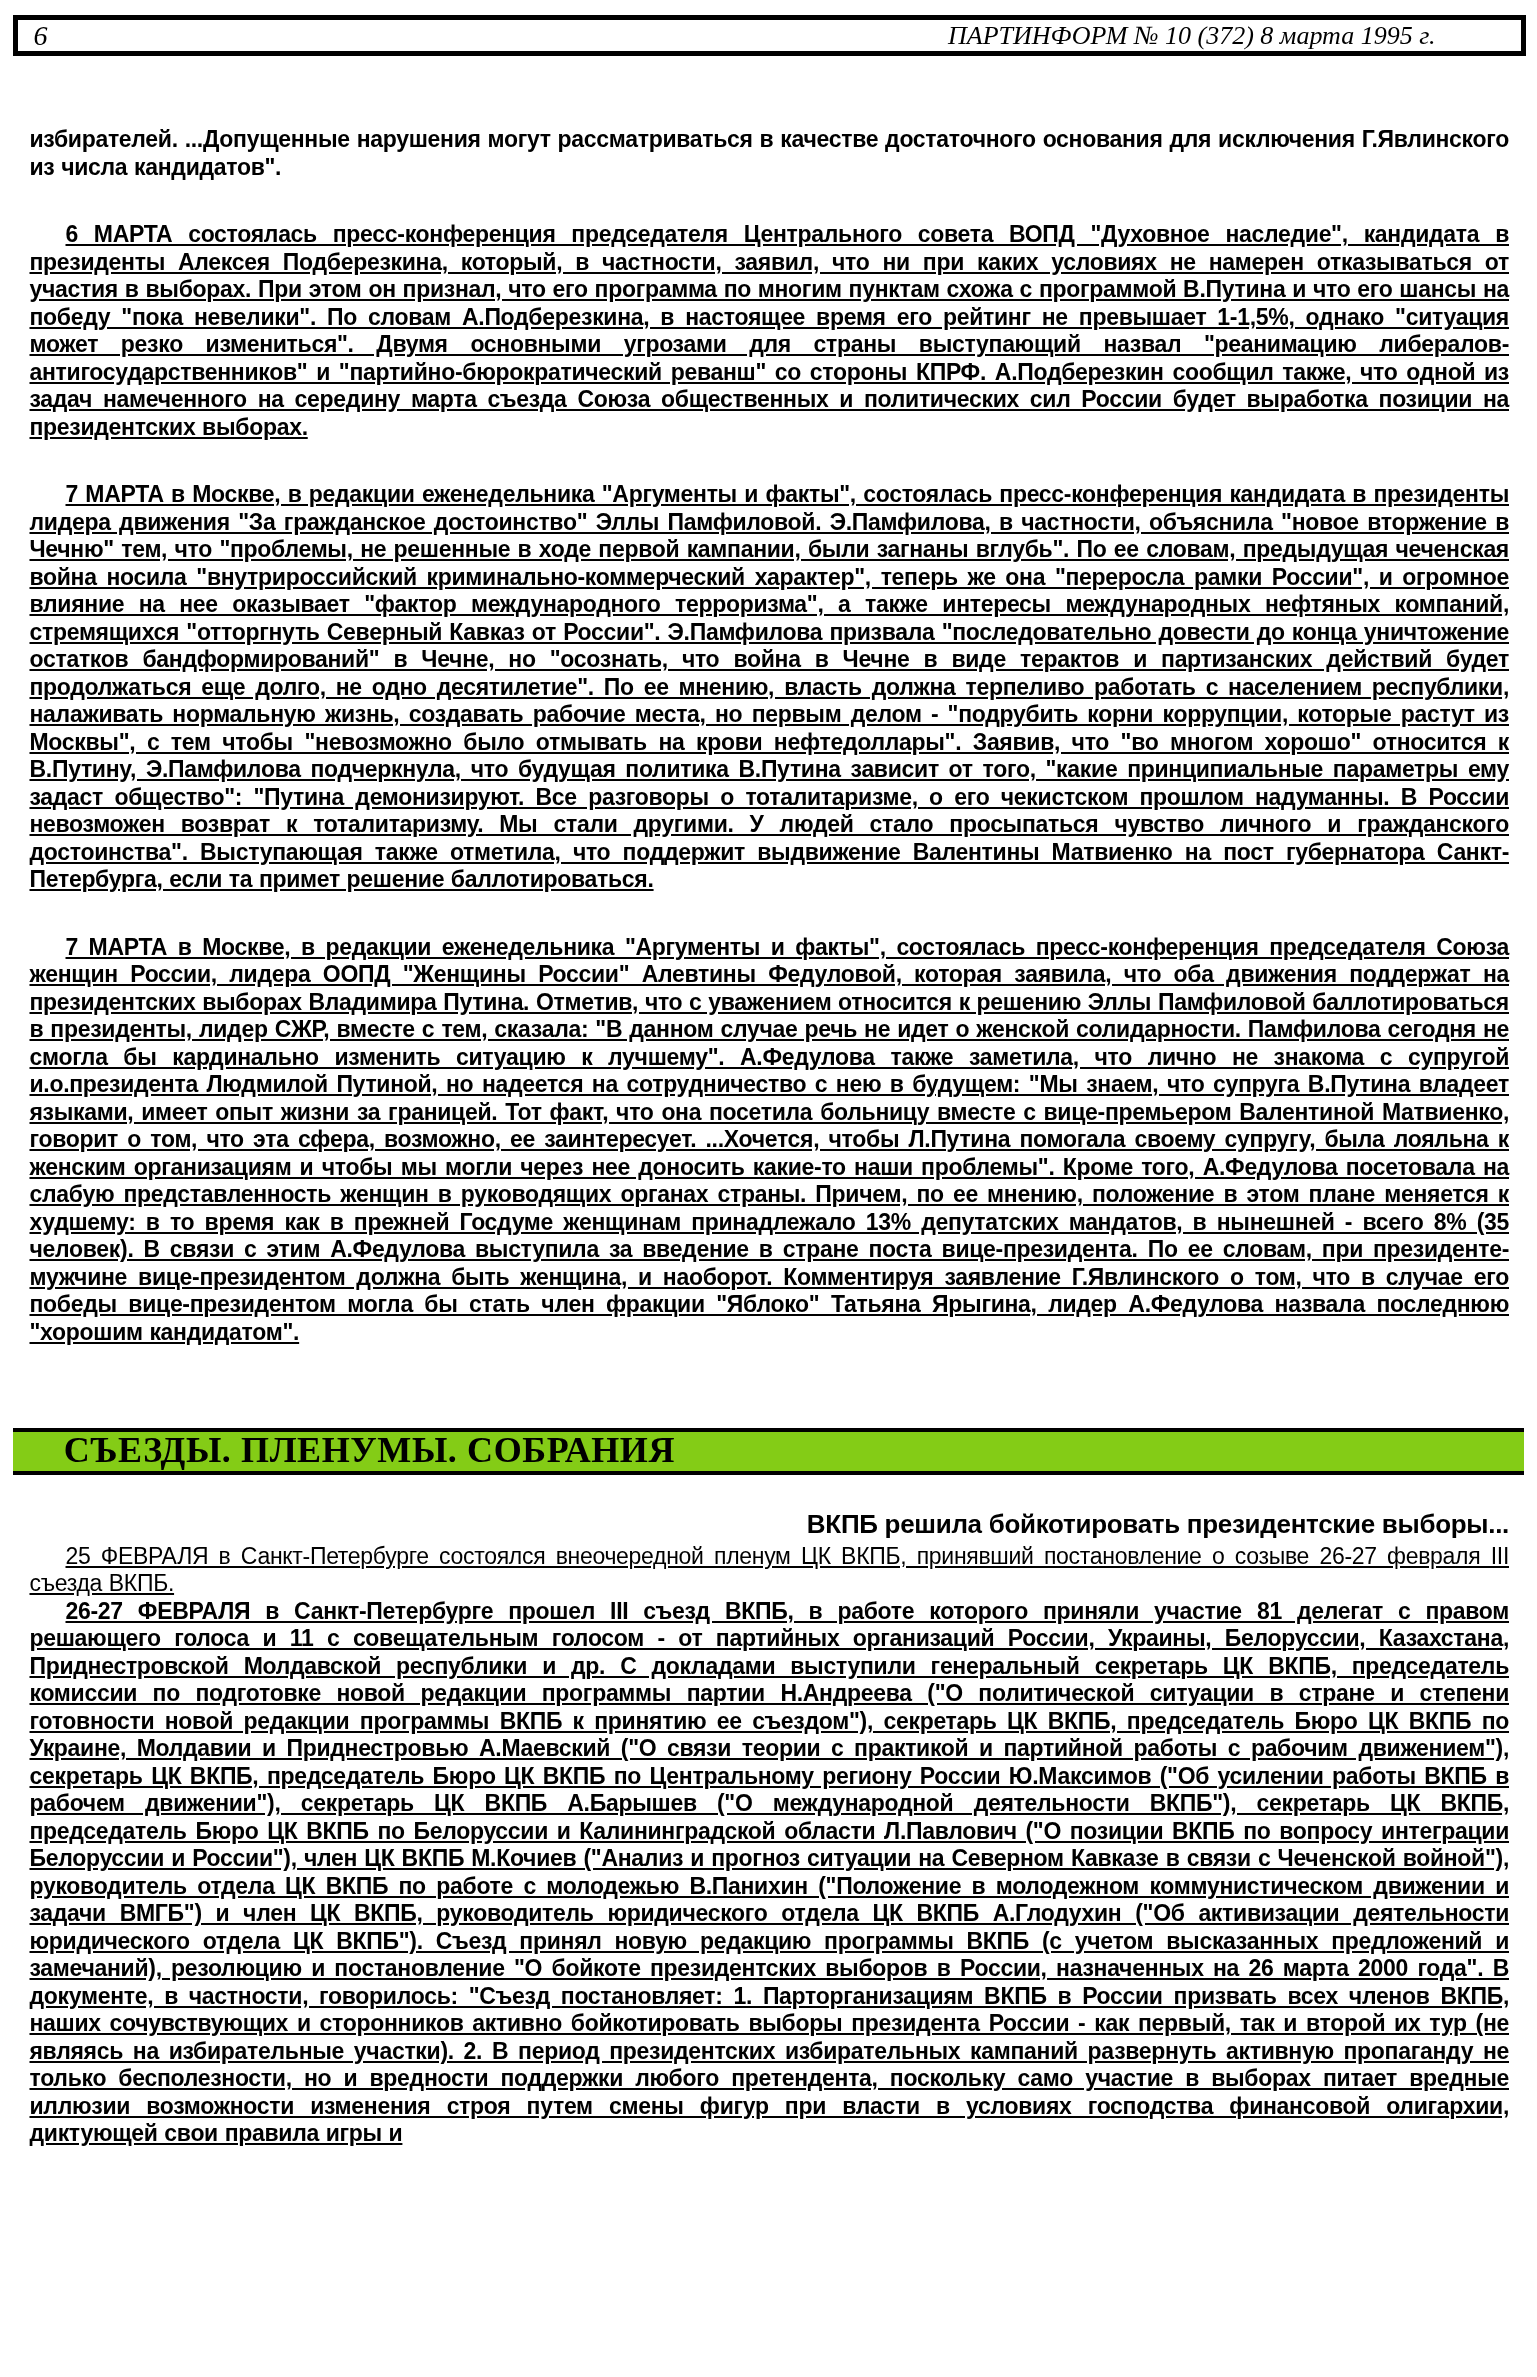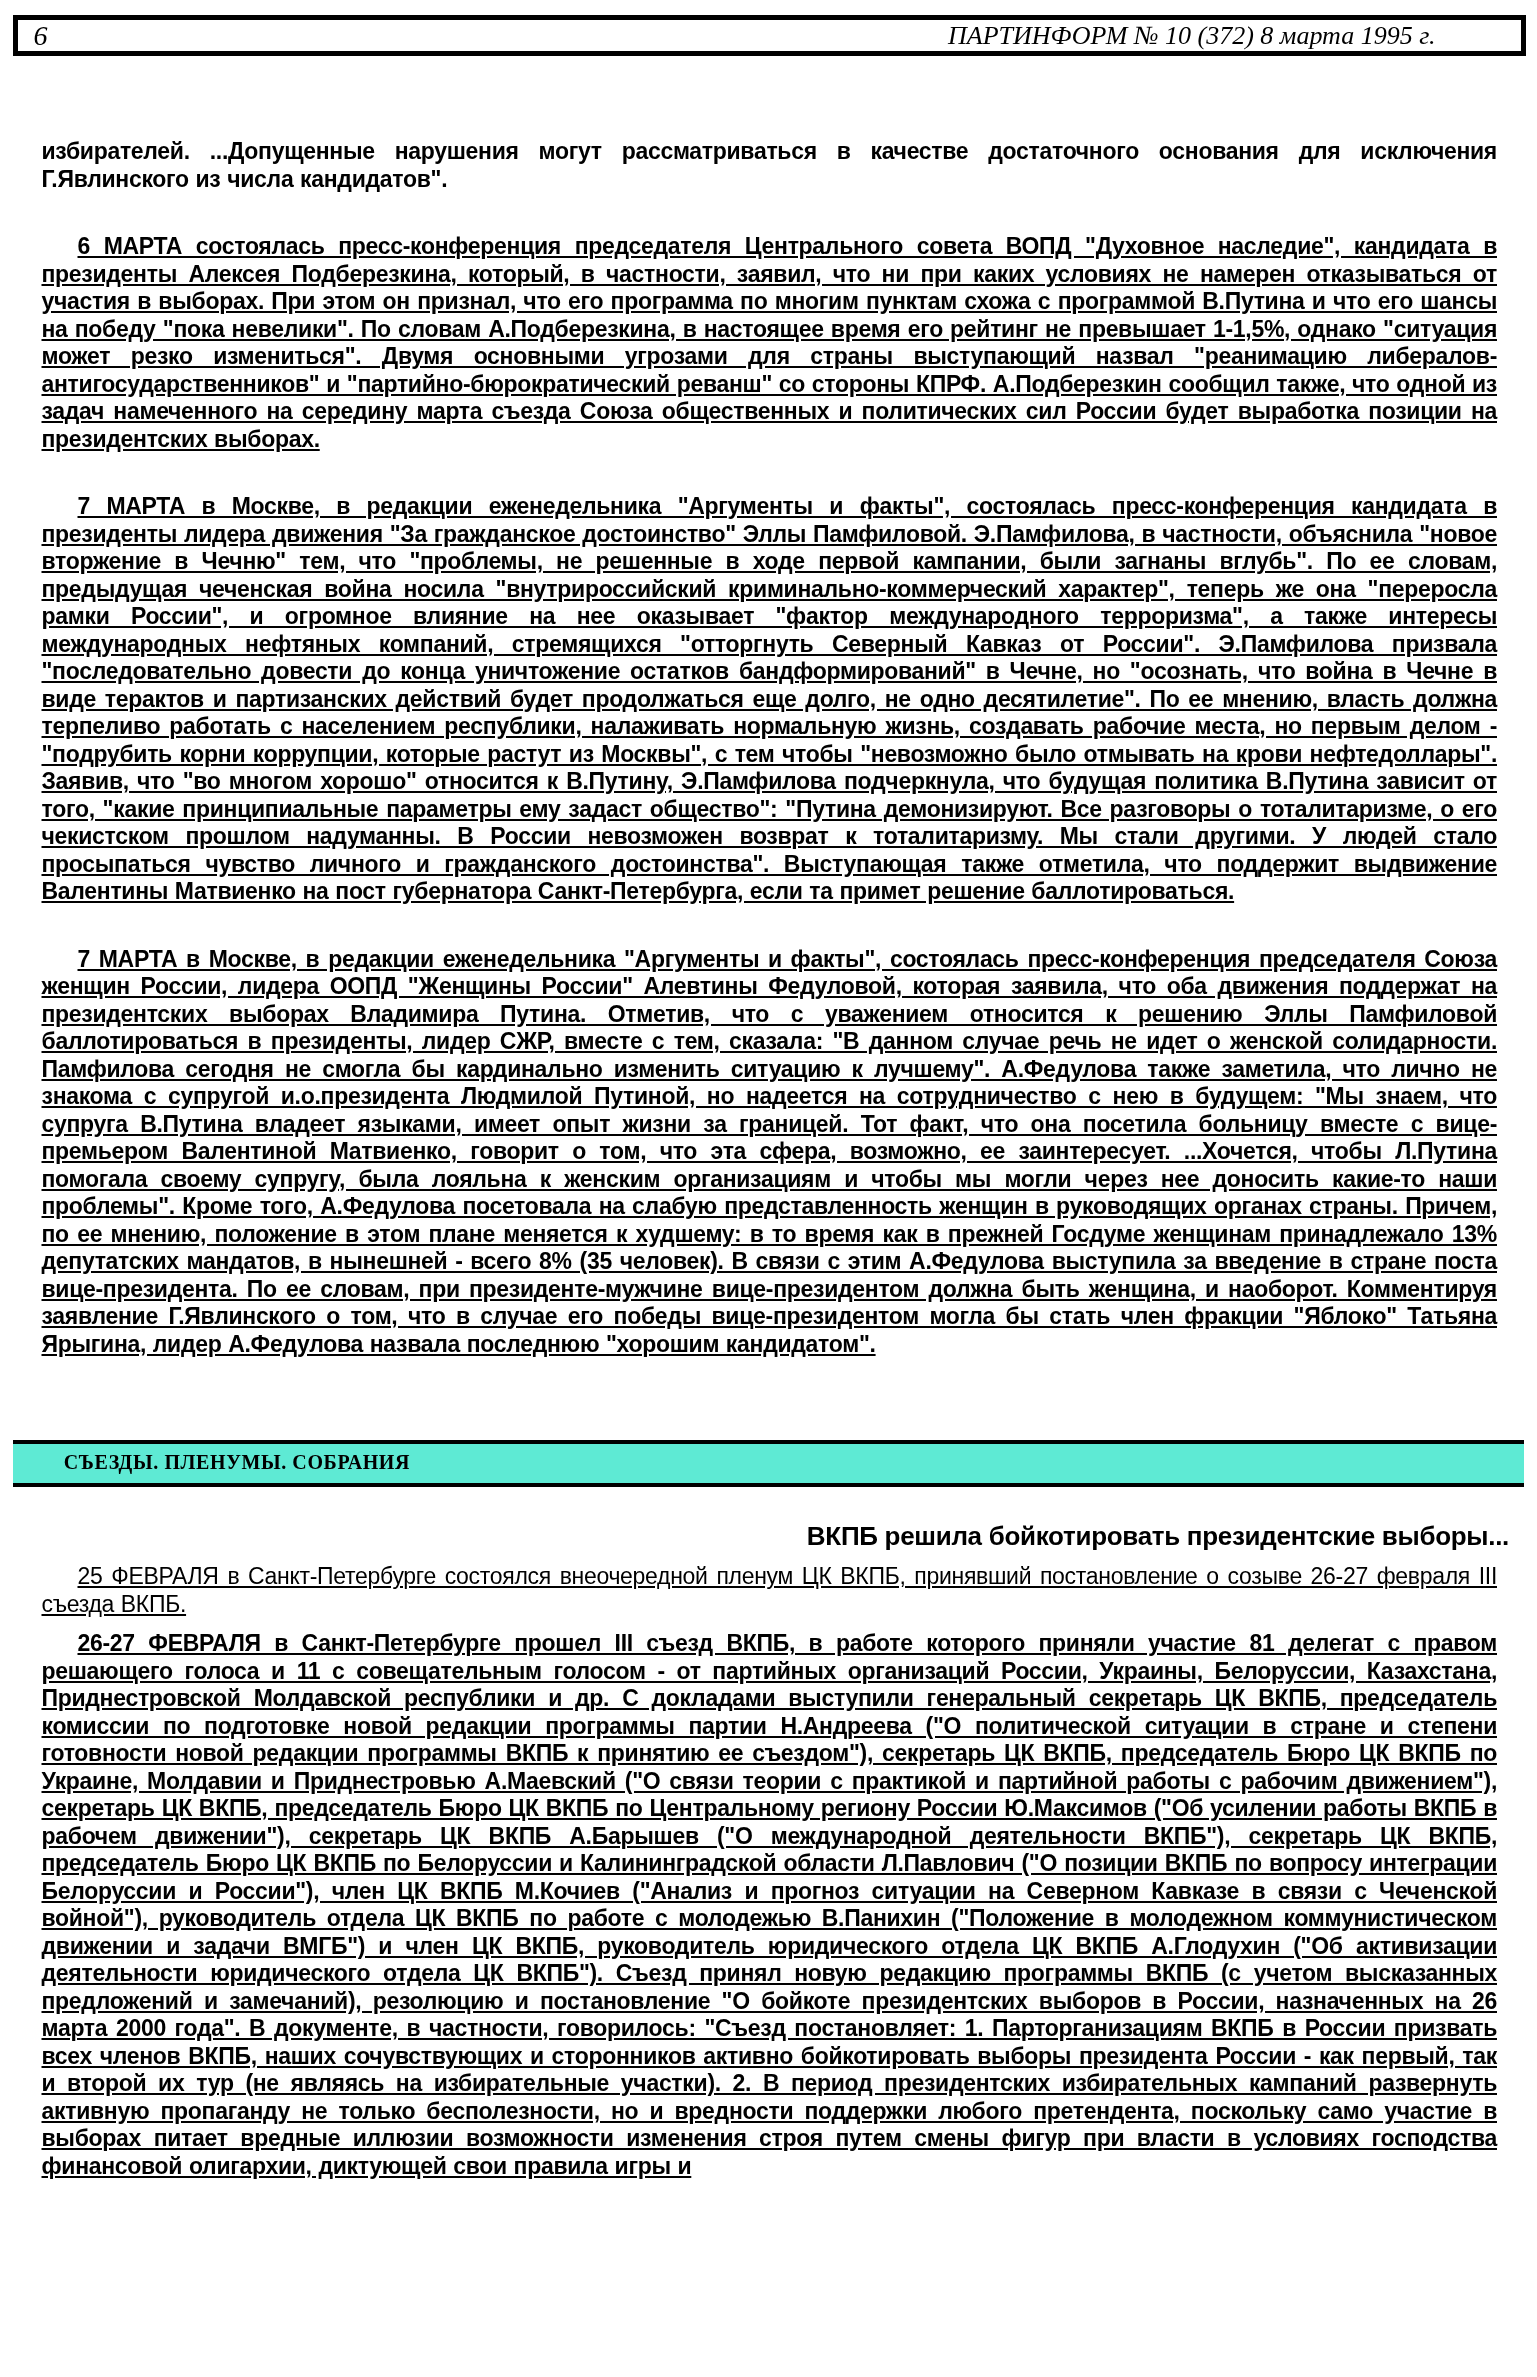--- a/index.html
+++ b/index.html
@@ -20,41 +20,41 @@
     font-family:"Liberation Serif",serif;font-style:italic;
   }
   .masthead .pageno{font-size:28px;padding-left:15.4px;line-height:1;}
   .masthead .title{font-size:26px;padding-right:85px;line-height:1;}
 
   
   .content{
     position:absolute;top:126px;left:29.5px;right:28px;
   }
   p.body-par{
-    margin:12px;
+    margin:0;
     font-size:23px;line-height:27.5px;
     font-weight:bold;
     letter-spacing:-0.3px;
     text-align:justify;
     word-spacing:0.6px;
   }
   p.indent{text-indent:36px;text-decoration:underline;}
   p.gap{margin-top:40px;}
   p.regular{font-weight:normal;}
 
   
   .section-bar{
     margin:82px -15.4px 0 -16.7px;
-    background:#5eead4;
+    background:#84cc16;
     border-top:4.5px solid #000;
     border-bottom:4.5px solid #000;
     padding:3.2px 0 4.5px 51px;
     font-family:"Liberation Serif",serif;
     font-weight:bold;
-    font-size:20px;line-height:31px;
+    font-size:36px;line-height:31px;
     letter-spacing:0.6px;
   }
 
   .article-heading{
     margin:35px 0 3.8px 0;
     font-size:26px;line-height:29.5px;
     font-weight:bold;
     text-indent:36px;
     letter-spacing:-0.3px;
     text-align:right;

